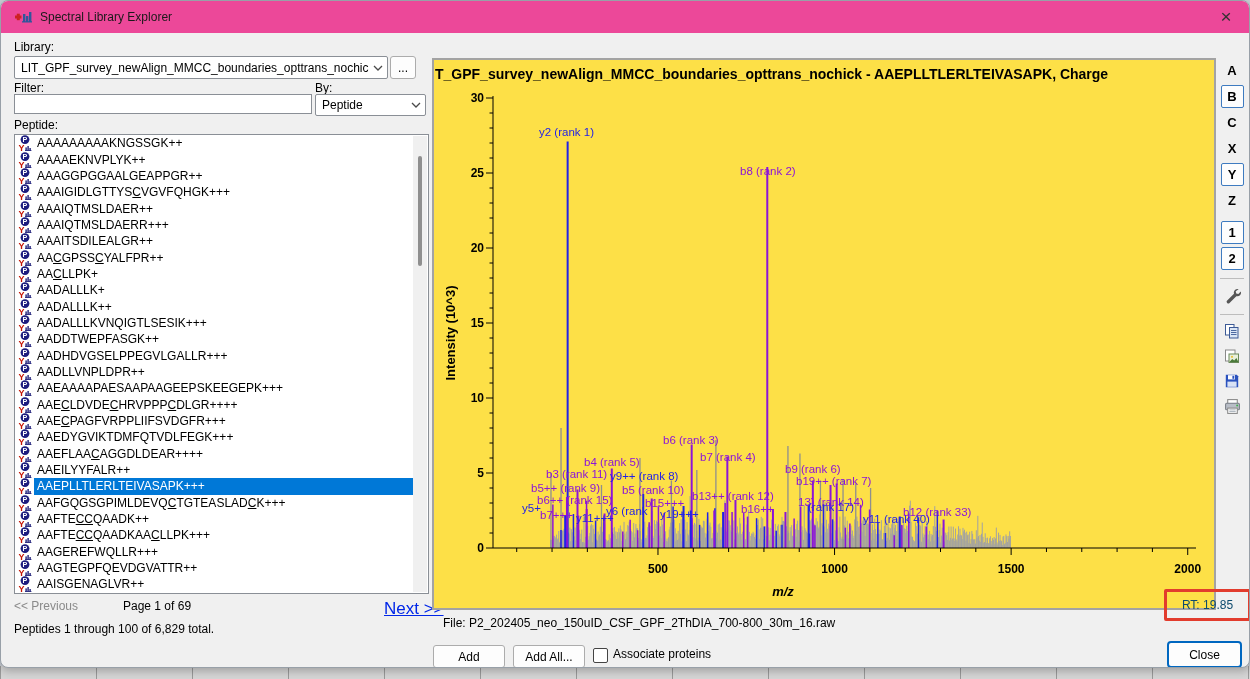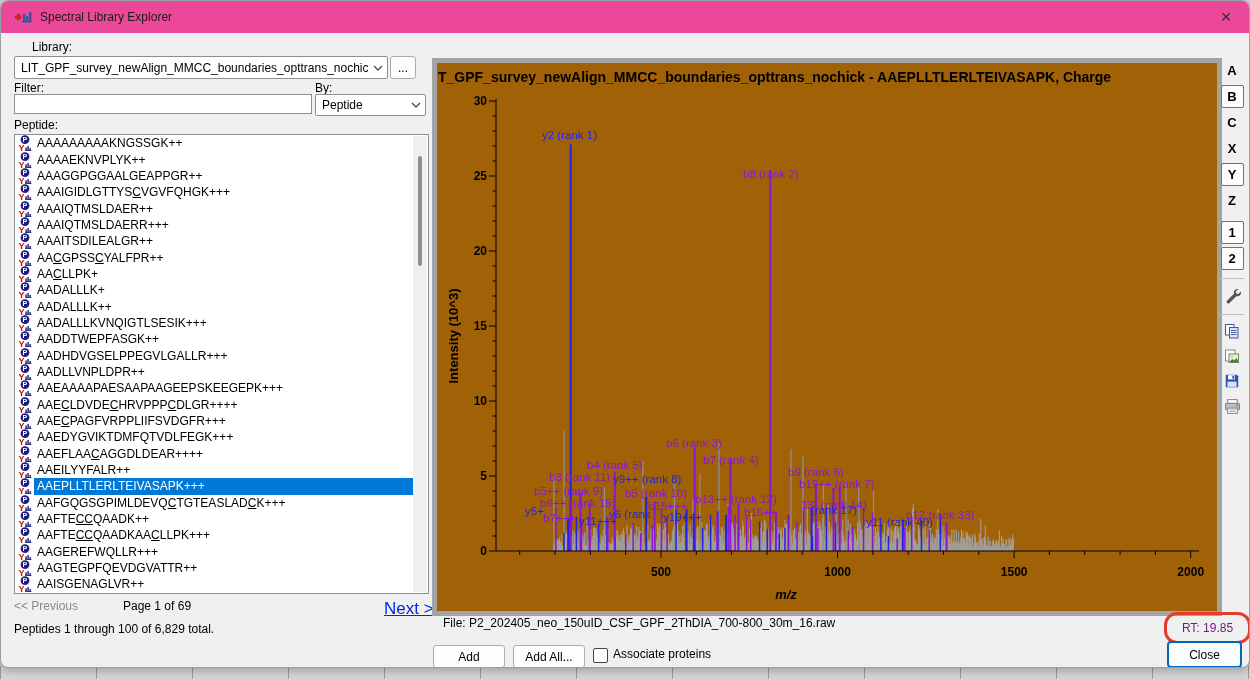--- a/index.html
+++ b/index.html
@@ -22,37 +22,37 @@
   .inputbox{position:absolute;background:#fff;border:1px solid #8a8f96;font-size:12px;padding:0 4px;outline:none;}
   .listbox{position:absolute;left:13px;top:133px;width:413px;height:458px;background:#fff;
     border:1px solid #8a8f96;overflow:hidden;}
   .prow{display:flex;align-items:center;height:16.35px;font-size:12px;white-space:nowrap;}
   .prow .picon{width:16px;margin-left:3px;flex:none;display:flex;align-items:center;}
   .prow .ptext{flex:1;padding-left:3px;height:100%;display:flex;align-items:center;margin-right:9px;}
   .prow.sel .ptext{background:#0078d7;color:#fff;}
   .vscroll{position:absolute;right:1px;top:1px;width:14px;height:456px;background:#f0f0f0;}
   .vthumb{position:absolute;left:5px;top:20px;width:4px;height:110px;background:#8f8f8f;border-radius:2px;}
   .link{font-size:17px;text-decoration:underline;color:#0026e8;}
-  .chart-panel{position:absolute;left:431px;top:57px;width:780px;height:548px;background:#a16207;border:5px solid #a3a3a3;}
+  .chart-panel{position:absolute;left:431px;top:57px;width:780px;height:548px;background:#fde047;border:2px solid #a3a3a3;}
   .chart-title{position:absolute;left:1px;top:6px;right:1px;font-size:14px;font-weight:bold;color:#000;
     white-space:nowrap;overflow:hidden;}
   svg.plot{position:absolute;left:0;top:26px;}
   svg text.tick{font-family:"Liberation Sans",sans-serif;font-size:12px;font-weight:700;fill:#000;}
   svg text.axis-label{font-family:"Liberation Sans",sans-serif;font-size:13px;font-weight:700;fill:#000;}
   svg text.ann{font-family:"Liberation Sans",sans-serif;font-size:11.5px;}
   .ion-toolbar{position:absolute;left:1214px;top:58px;width:34px;display:flex;flex-direction:column;align-items:center;}
   .ionbtn{width:21px;height:21px;margin-bottom:3px;display:flex;align-items:center;justify-content:center;
     font-size:13px;font-weight:bold;color:#000;border:1px solid transparent;}
   .ionbtn.on{border:1px solid #3e7bc0;background:#fdfdfd;border-radius:2px;}
   .tb-sep{width:24px;height:1px;background:#bdbdbd;margin:5px 0;}
   .tb-gap{height:6px;}
   .tb-icon{width:24px;height:22px;display:flex;align-items:center;justify-content:center;margin-bottom:3px;}
   .footer-file{position:absolute;left:442px;top:615px;font-size:12px;color:#000000;}
-  .rt-badge{position:absolute;left:1163px;top:611px;width:81px;height:26px;border:3px solid #e23c2d;
-    border-radius:13px;display:flex;align-items:center;justify-content:center;font-size:12px;color:#701a75;background:transparent;}
+  .rt-badge{position:absolute;left:1163px;top:588px;width:81px;height:26px;border:3px solid #e23c2d;
+    border-radius:2px;display:flex;align-items:center;justify-content:center;font-size:12px;color:#0c4a6e;background:transparent;}
   .checkbox{position:absolute;left:592px;top:647px;width:13px;height:13px;background:#fff;border:1px solid #444;border-radius:2px;}
   .chk-label{position:absolute;left:612px;top:646px;font-size:12px;}
   .close-button{position:absolute;left:1166px;top:640px;width:71px;height:23px;background:#fdfdfd;
     border:2px solid #0067c0;border-radius:4px;display:flex;align-items:center;justify-content:center;font-size:12px;}
   u{text-decoration:underline;}
 </style>
 </head>
 <body>
 
 <div class="screen">
@@ -66,21 +66,21 @@
         <rect x="2.8" y="4.7" width="3" height="6.5" fill="#cc2222"></rect>
         <rect x="9" y="5" width="2.4" height="8" fill="#31569b"></rect>
         <rect x="12" y="7" width="2.4" height="6" fill="#31569b"></rect>
         <rect x="15" y="3" width="2.4" height="10" fill="#31569b"></rect>
         <rect x="8" y="12.2" width="10" height="1.3" fill="#31569b"></rect>
       </svg>
       <span class="title">Spectral Library Explorer</span>
       <div class="close-btn">×</div>
     </div>
 
-    <div class="lbl" style="left:13px;top:39px;margin-left:18px;">Library:</div>
+    <div class="lbl" style="left:13px;top:39px;">Library:</div>
     <div class="combo" style="left:13px;top:55px;width:372px;height:21px;">
       <span class="val">LIT_GPF_survey_newAlign_MMCC_boundaries_opttrans_nochick</span>
       <span class="chev">
         <svg width="10" height="6" viewBox="0 0 10 6">
             <polyline points="1,1 5,5 9,1" fill="none" stroke="#4a4a4a" stroke-width="1.3"></polyline>
           </svg>
       </span>
     </div>
     <div class="btn" style="left:389px;top:55px;width:24px;height:21px;">...</div>
 

